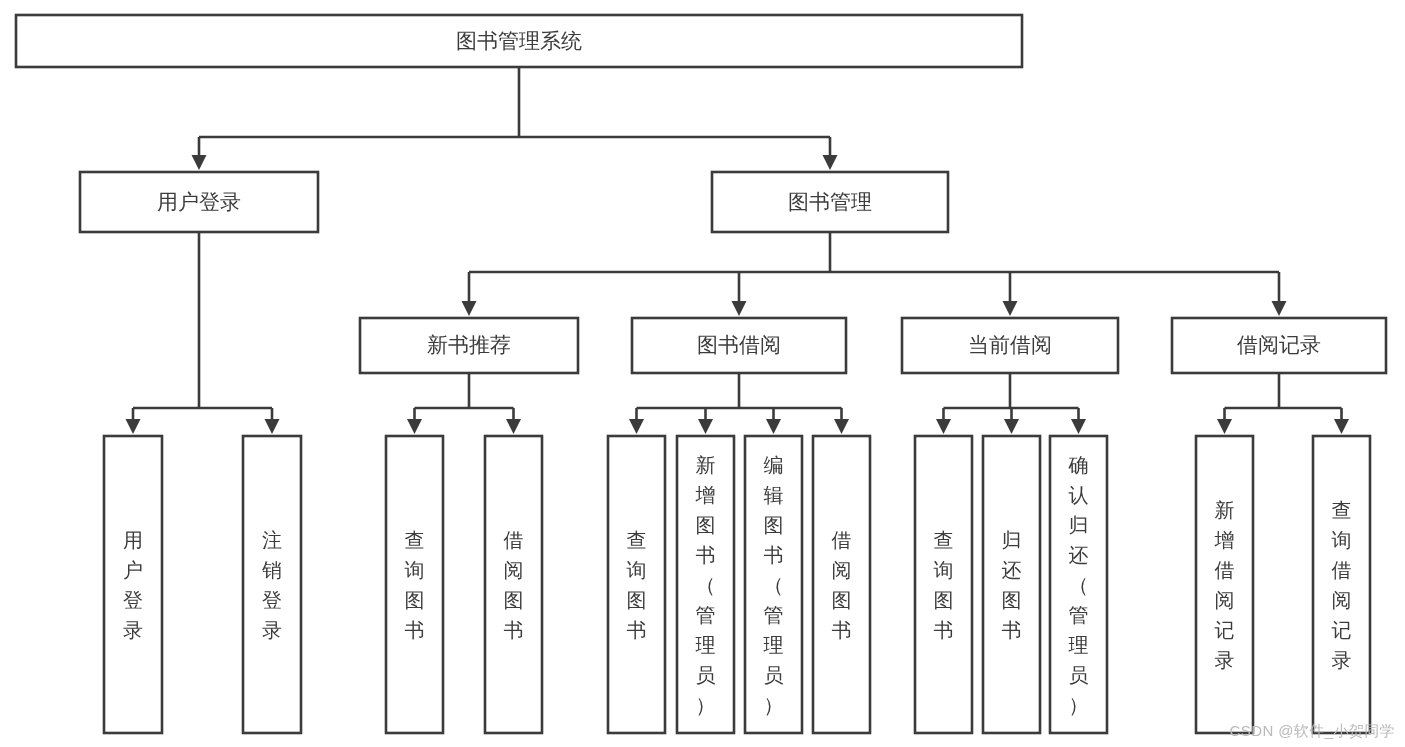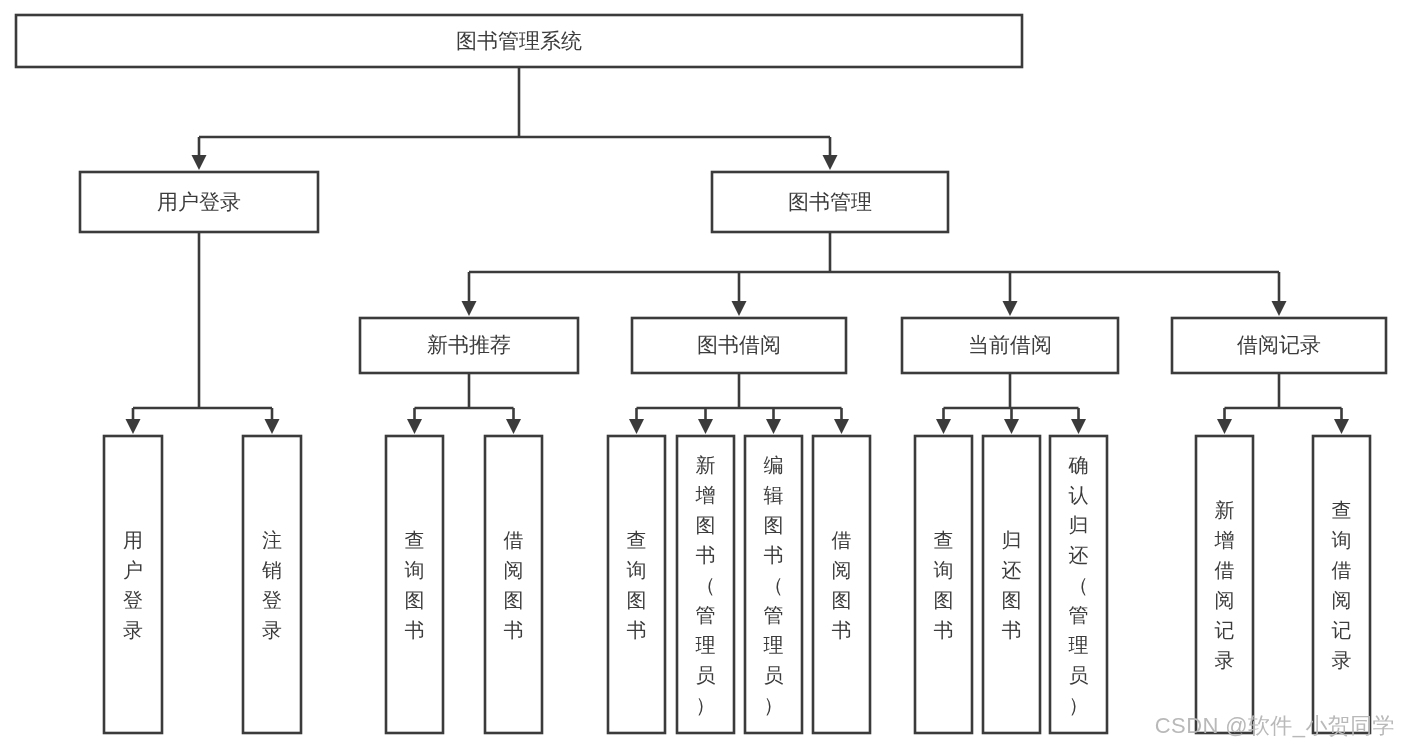--- a/index.html
+++ b/index.html
@@ -50,21 +50,21 @@
     white-space: pre;
   }
   .node-label.vertical {
     font-size: 20px;
   }
   .watermark {
     position: absolute;
     right: 10px;
     bottom: 6px;
     font-family: "Liberation Sans", "DejaVu Sans", sans-serif;
-    font-size: 22px;
+    font-size: 15px;
     color: #b9b9b9;
     letter-spacing: 0.4px;
     user-select: none;
     white-space: pre;
   }
 </style>
 </head>
 <body>
 
 <div id="diagram-root">

